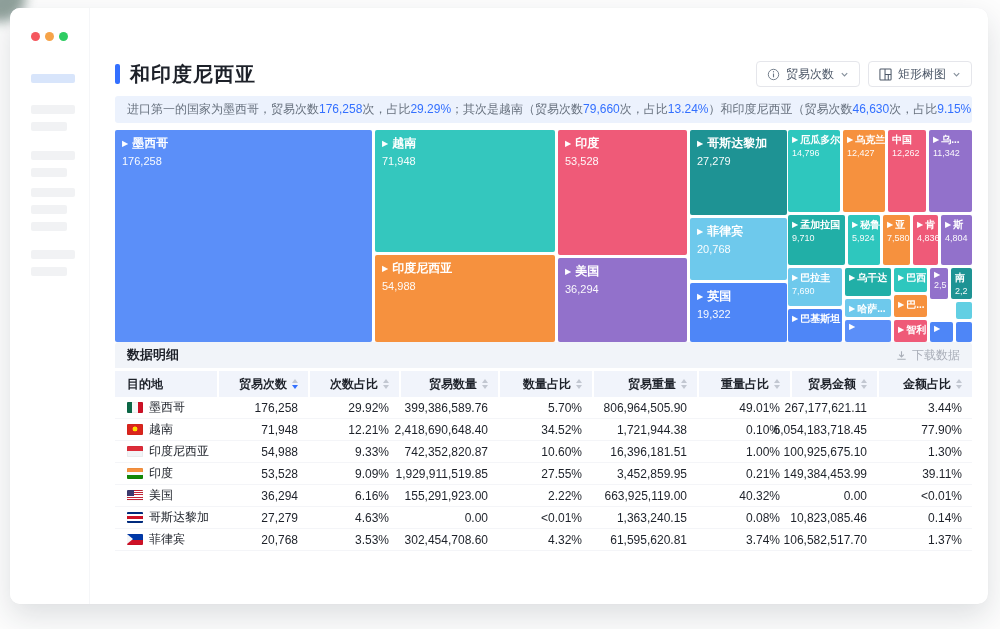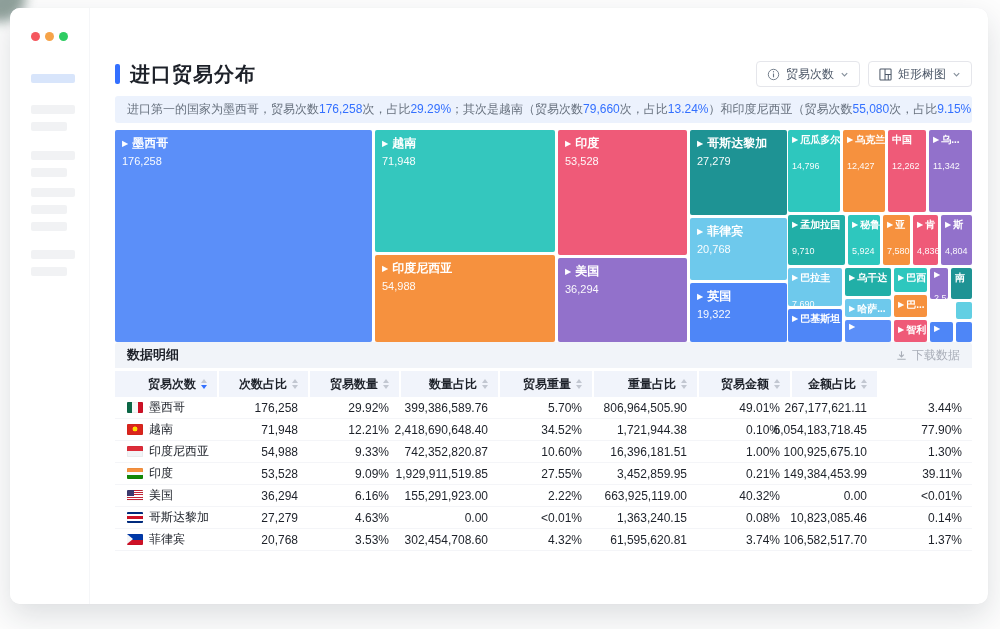--- a/index.html
+++ b/index.html
@@ -36,21 +36,21 @@
   
   .treemap { position:relative; width:857px; height:212px; margin-top:7px; }
   .tm-block { position:absolute; border-radius:2px; padding:5px 7px; color:#fff;
     overflow:hidden; cursor:pointer; }
   .tm-name { display:flex; align-items:center; gap:4px; font-size:12px; font-weight:600;
     white-space:nowrap; }
   .tm-arrow { font-size:8px; line-height:1; }
   .tm-value { font-size:11px; margin-top:3px; opacity:.95; white-space:nowrap; }
   .tm-block.sm { padding:3px 4px; }
   .tm-block.sm .tm-name { font-size:10px; gap:2px; }
-  .tm-block.sm .tm-value { font-size:9px; margin-top:14px; }
+  .tm-block.sm .tm-value { font-size:9px; margin-top:1px; }
   .crumb-row { text-align:center; margin:5px 0 10px; height:17px; }
   .crumb { display:inline-block; background:#3370ff; color:#fff; font-size:11px;
     line-height:17px; padding:0 9px; border-radius:2px; cursor:pointer; }
   
   .panel-band { height:26px; background:#f1f4f9; border-radius:4px 4px 0 0;
     display:flex; align-items:center; padding:0 12px; }
   .panel-title { font-size:13px; font-weight:700; color:#1d2129; }
   .download { display:inline-flex; align-items:center; gap:4px; font-size:12px;
     color:#a9aeb8; cursor:pointer; }
   .grid { display:grid; grid-template-columns:102px 89px 89px 97px 92px 103px 91px 85px minmax(0,1fr);
@@ -108,21 +108,21 @@
         <div class="skel" style="width: 36px; margin-top: 8px;"></div>
         <div class="skel" style="width: 44px; margin-top: 19px;"></div>
         <div class="skel" style="width: 36px; margin-top: 8px;"></div>
       </div>
   </div>
 
   <div class="main">
     <div class="content">
       <div class="title-row">
         <span class="accent"></span>
-        <span class="page-title">进口贸易分布</span>
+        <span class="page-title">和印度尼西亚</span>
         <span class="spacer"></span>
         <span class="select-btn">
           <span class="i-circle">
             <svg width="13" height="13" viewBox="0 0 14 14">
                 <circle cx="7" cy="7" r="5.6" fill="none" stroke="#6b7785" stroke-width="1"></circle>
                 <rect x="6.4" y="6" width="1.2" height="4" fill="#6b7785"></rect>
                 <rect x="6.4" y="3.4" width="1.2" height="1.3" fill="#6b7785"></rect>
               </svg>
           </span>
           <span>贸易次数</span>
@@ -139,21 +139,21 @@
                 <line x1="10" y1="7" x2="10" y2="13"></line>
               </svg>
           </span>
           <span>矩形树图</span>
           <svg width="9" height="9" viewBox="0 0 10 10">
               <path d="M2 3.5l3 3 3-3" stroke="#86909c" fill="none" stroke-width="1.3"></path>
             </svg>
         </span>
       </div>
 
-      <div class="summary"><span>进口第一的国家为墨西哥，贸易次数</span><span class="hl">176,258</span><span>次，占比</span><span class="hl">29.29%</span><span>；其次是越南（贸易次数</span><span class="hl">79,660</span><span>次，占比</span><span class="hl">13.24%</span><span>）和印度尼西亚（贸易次数</span><span class="hl">55,080</span><span>次，占比</span><span class="hl">9.15%</span><span>）。</span></div>
+      <div class="summary"><span>进口第一的国家为墨西哥，贸易次数</span><span class="hl">176,258</span><span>次，占比</span><span class="hl">29.29%</span><span>；其次是越南（贸易次数</span><span class="hl">79,660</span><span>次，占比</span><span class="hl">13.24%</span><span>）和印度尼西亚（贸易次数</span><span class="hl">46,630</span><span>次，占比</span><span class="hl">9.15%</span><span>）。</span></div>
 
       <div class="treemap">
           <div class="tm-block" style="left: 0px; top: 0px; width: 257px; height: 212px; background: rgb(91, 143, 249);">
             <div class="tm-name">
               <span class="tm-arrow">▶</span>
               <span>墨西哥</span>
             </div>
             <div class="tm-value">176,258</div>
           </div>
           <div class="tm-block" style="left: 260px; top: 0px; width: 180px; height: 122px; background: rgb(52, 199, 190);">
@@ -342,20 +342,23 @@
         <span class="spacer"></span>
         <span class="download">
           <svg width="13" height="13" viewBox="0 0 14 14" stroke="#a9aeb8" fill="none" stroke-width="1.2">
               <path d="M7 2.5v5.5M4.5 6L7 8.5 9.5 6M2.5 11h9"></path>
             </svg>
           <span>下载数据</span>
         </span>
       </div>
 
       <div class="grid thead">
+          <div class="th first">
+            <span>目的地</span>
+          </div>
           <div class="th">
             <span>贸易次数</span>
             <span class="caret desc">
               <i class="up"></i>
               <i class="dn"></i>
             </span>
           </div>
           <div class="th">
             <span>次数占比</span>
             <span class="caret">

